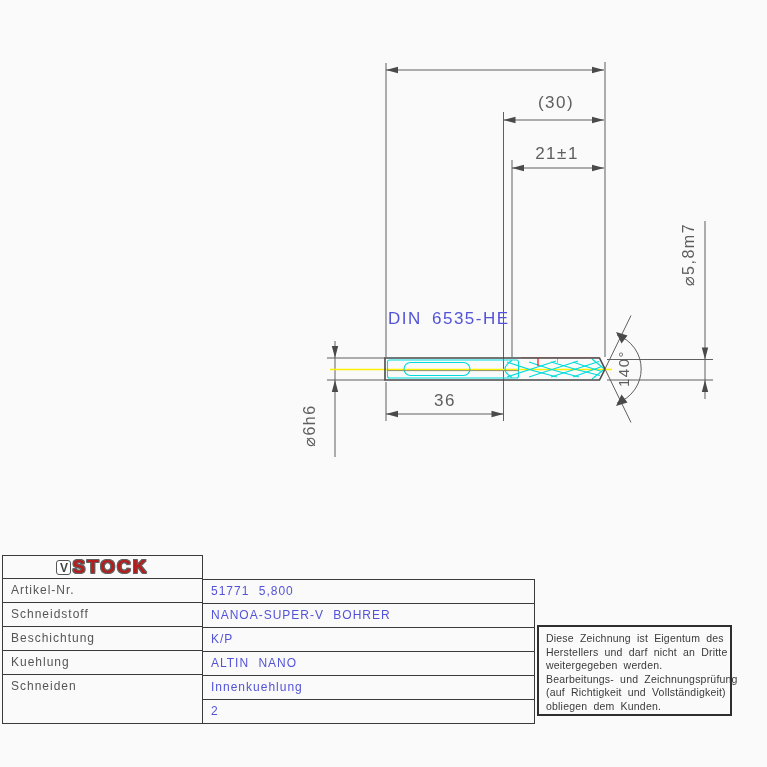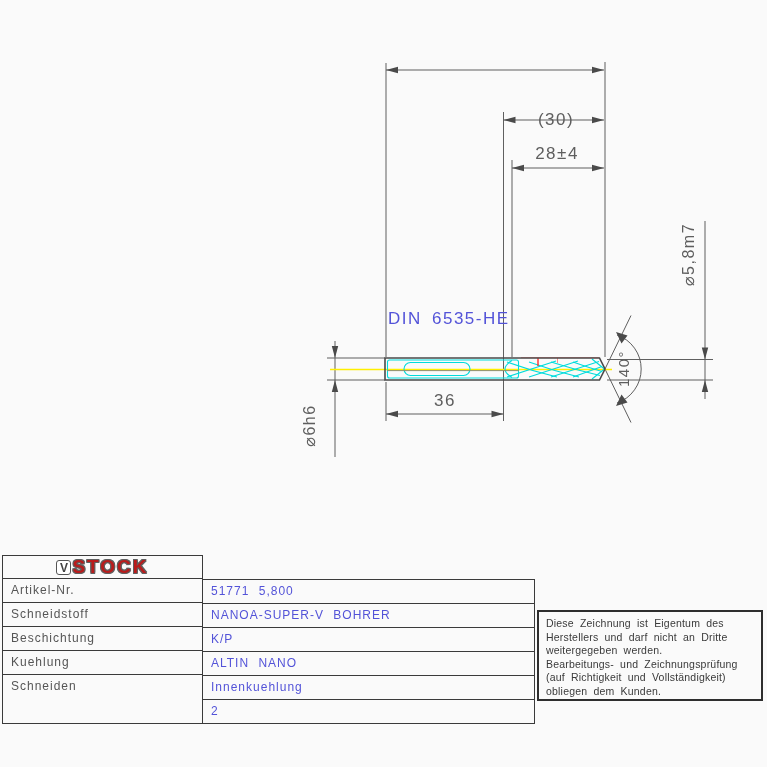--- a/index.html
+++ b/index.html
@@ -22,21 +22,21 @@
   #values-col .trow{color:#5353d8;word-spacing:5px;}
   #logo-row{height:23px;border-bottom:1.5px solid #3a3a3a;box-sizing:border-box;
             display:flex;align-items:center;justify-content:center;gap:1px;}
   #logo-mark{display:inline-block;width:15px;height:15px;border:1.6px solid #555;border-radius:3px;
              color:#444;font-weight:bold;font-size:12px;line-height:14px;text-align:center;
              background:#fff;box-sizing:border-box;}
   #logo-word{font-size:19px;font-weight:800;letter-spacing:2px;color:#b91c1c;
              text-shadow:-1px -1px 0 #606060,1px -1px 0 #606060,-1px 1px 0 #606060,1px 1px 0 #606060,
                          0 -1px 0 #606060,0 1px 0 #606060,-1px 0 0 #606060,1px 0 0 #606060;}
   
-  #note-box{position:absolute;left:537px;top:610px;width:226px;height:91px;border:2px solid #2e2e2e;
+  #note-box{position:absolute;left:537px;top:625px;width:195px;height:91px;border:2px solid #2e2e2e;
             box-sizing:border-box;padding:5px 0 0 7px;font-size:10.5px;line-height:13.5px;
             color:#3a3a3a;letter-spacing:0.2px;word-spacing:3px;}
   #note-box span{display:block;white-space:nowrap;}
 </style>
 </head>
 <body>
 
 <div id="sheet">
 
   <svg width="767" height="560" viewBox="0 0 767 560">
@@ -88,22 +88,22 @@
         <path d="M592 359 L604.5 369 M592 379 L604.5 369"></path>
       </g>
       <path d="M387 370.6 H519" stroke="#8f8f6a" stroke-width="1" fill="none"></path>
       <path d="M521 357.6 H599" stroke="#ff9090" stroke-width="1" fill="none"></path>
       <path d="M538 358 V366" stroke="#ff2020" stroke-width="1.3" fill="none"></path>
       <path d="M557.5 358 V363" stroke="#ff9090" stroke-width="1" fill="none"></path>
       <path d="M385 358 H599.5 L605 369 L599.5 380 H385 Z" stroke="#4a4a4a" stroke-width="1.6" fill="none"></path>
     </g>
   </svg>
 
-  <span class="dimtxt" style="left:516px;top:110px;width:80px;">(30)</span>
-  <span class="dimtxt" style="left:507px;top:144px;width:100px;">28±4</span>
+  <span class="dimtxt" style="left:516px;top:93px;width:80px;">(30)</span>
+  <span class="dimtxt" style="left:507px;top:144px;width:100px;">21±1</span>
   <span class="dimtxt" style="left:415px;top:391px;width:60px;">36</span>
   <span class="dimtxt rot" style="left:259px;top:416px;width:100px;font-size:16px;">⌀6h6</span>
   <span class="dimtxt rot" style="left:628px;top:245px;width:120px;font-size:16px;">⌀5,8m7</span>
   <span class="dimtxt rot" style="left:588px;top:360px;width:70px;font-size:15px;">140°</span>
   <span class="dimtxt blue" style="left:388px;top:309px;text-align:left;">DIN 6535-HE</span>
 
   <div id="labels-col">
     <div id="logo-row">
       <span id="logo-mark">V</span>
       <span id="logo-word">STOCK</span>

